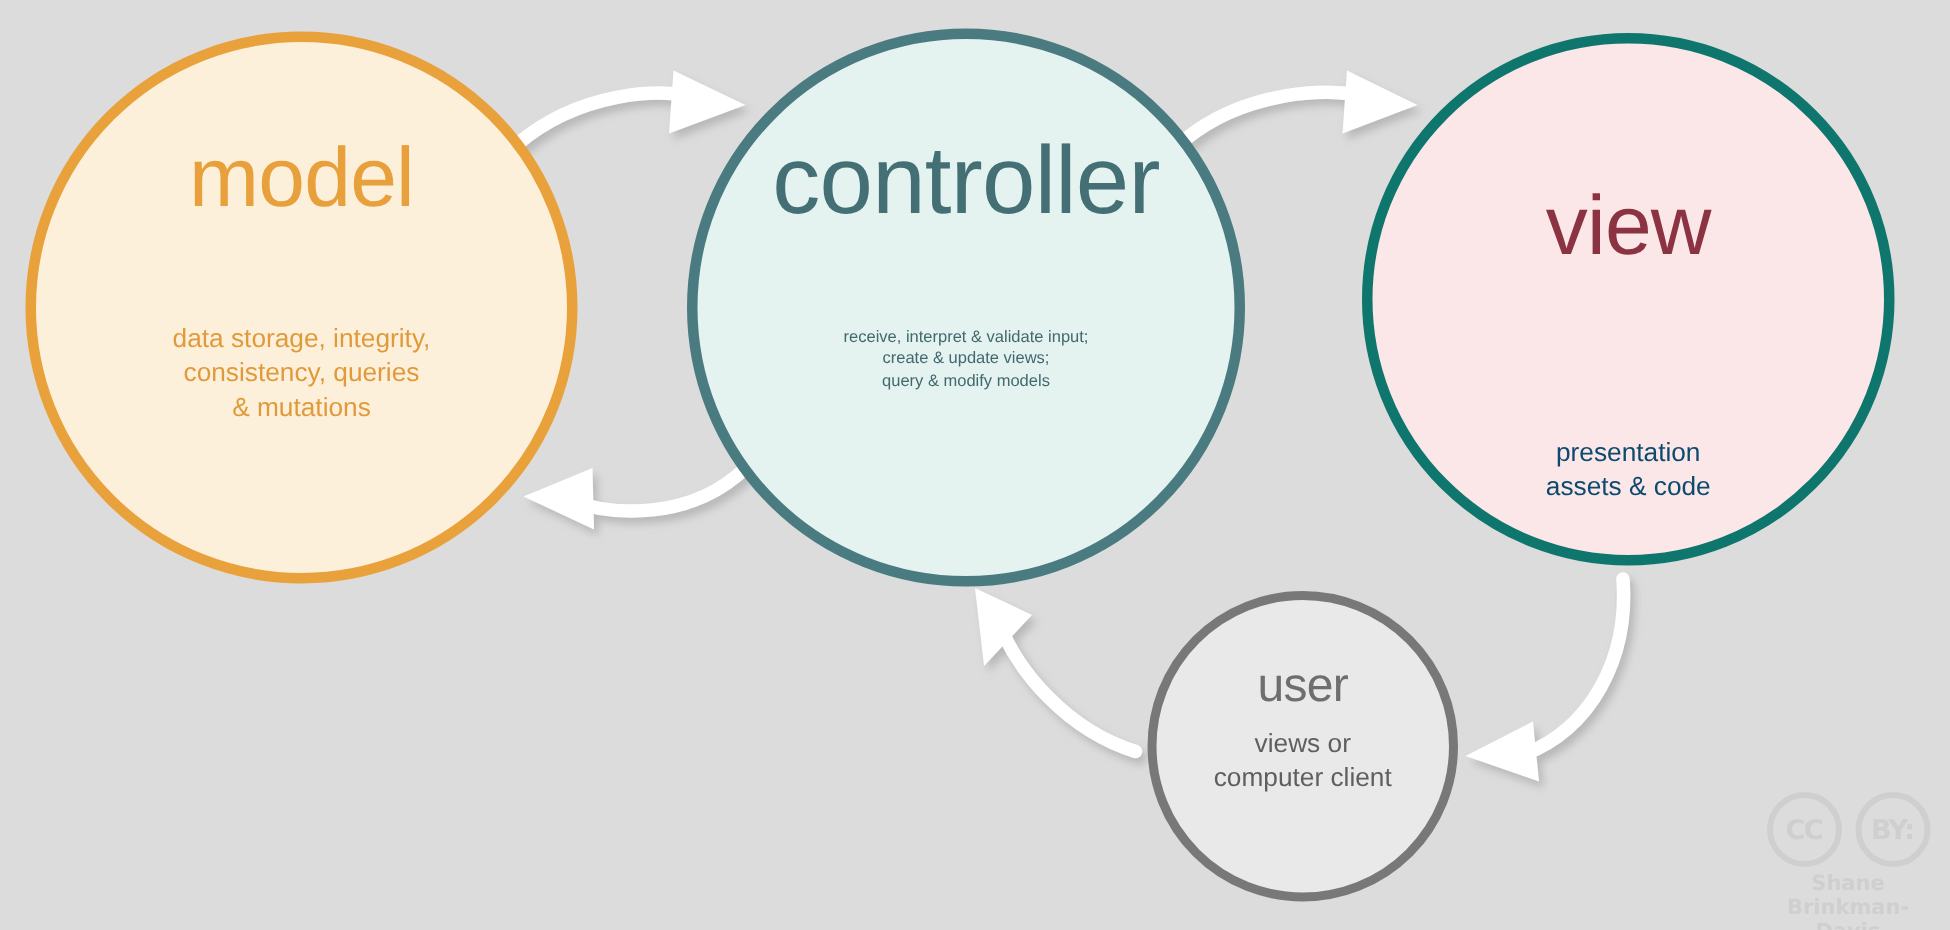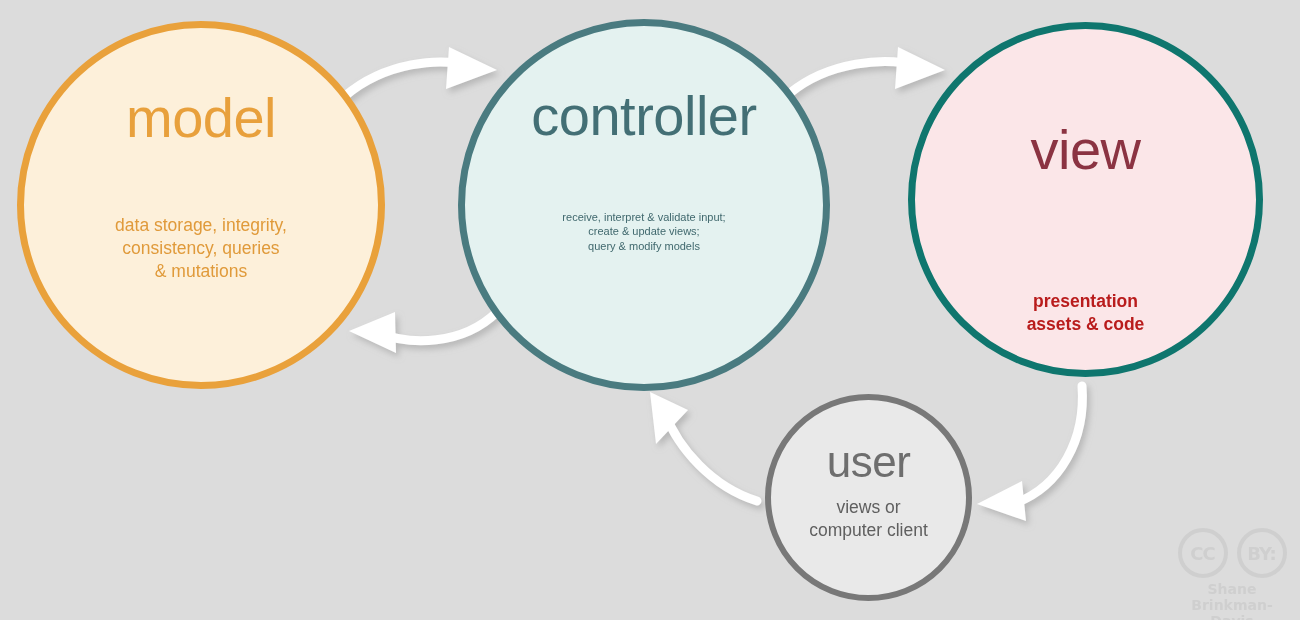--- a/index.html
+++ b/index.html
@@ -43,41 +43,41 @@
   }
   #node-model .title{color:#e8a03c;font-size:56px;margin-top:62px;}
   #node-model .desc{color:#e09a3a;font-size:17.5px;margin-top:68px;width:290px;text-align:center;}
 
   
   #node-controller{
     left:458px;top:19px;width:372px;height:372px;
     background:#e4f2f0;
     border:7px solid #4a7b80;
   }
-  #node-controller .title{color:#436f75;font-size:56px;margin-top:62px;}
+  #node-controller .title{color:#436f75;font-size:64px;margin-top:62px;}
   #node-controller .desc{color:#41696e;font-size:11px;margin-top:66px;width:330px;}
 
   
   #node-view{
     left:908px;top:22px;width:355px;height:355px;
     background:#fbe6e8;
     border:7px solid #0f766e;
     justify-content:center;
   }
   #node-view .title{color:#8b3342;font-size:56px;margin-top:58px;}
-  #node-view .desc{color:#b91c1c;font-size:17.5px;margin-top:112px;width:260px;font-weight:bold;}
+  #node-view .desc{color:#0c4a6e;font-size:17.5px;margin-top:112px;width:260px;}
 
   
   #node-user{
     left:765px;top:394px;width:207px;height:207px;
     background:#e9e9e9;
     border:6px solid #787878;
     z-index:5;
   }
-  #node-user .title{color:#6e6e6e;font-size:44px;margin-top:40px;}
+  #node-user .title{color:#6e6e6e;font-size:32px;margin-top:40px;}
   #node-user .desc{color:#5f5f5f;font-size:17.5px;margin-top:12px;width:190px;}
 
   
   #cc-badge{
     position:absolute;left:1172px;top:528px;
     width:120px;height:86px;
     display:flex;flex-direction:column;align-items:center;
   }
   .cc-row{display:flex;gap:9px;align-items:center;}
   .cc-mark{

